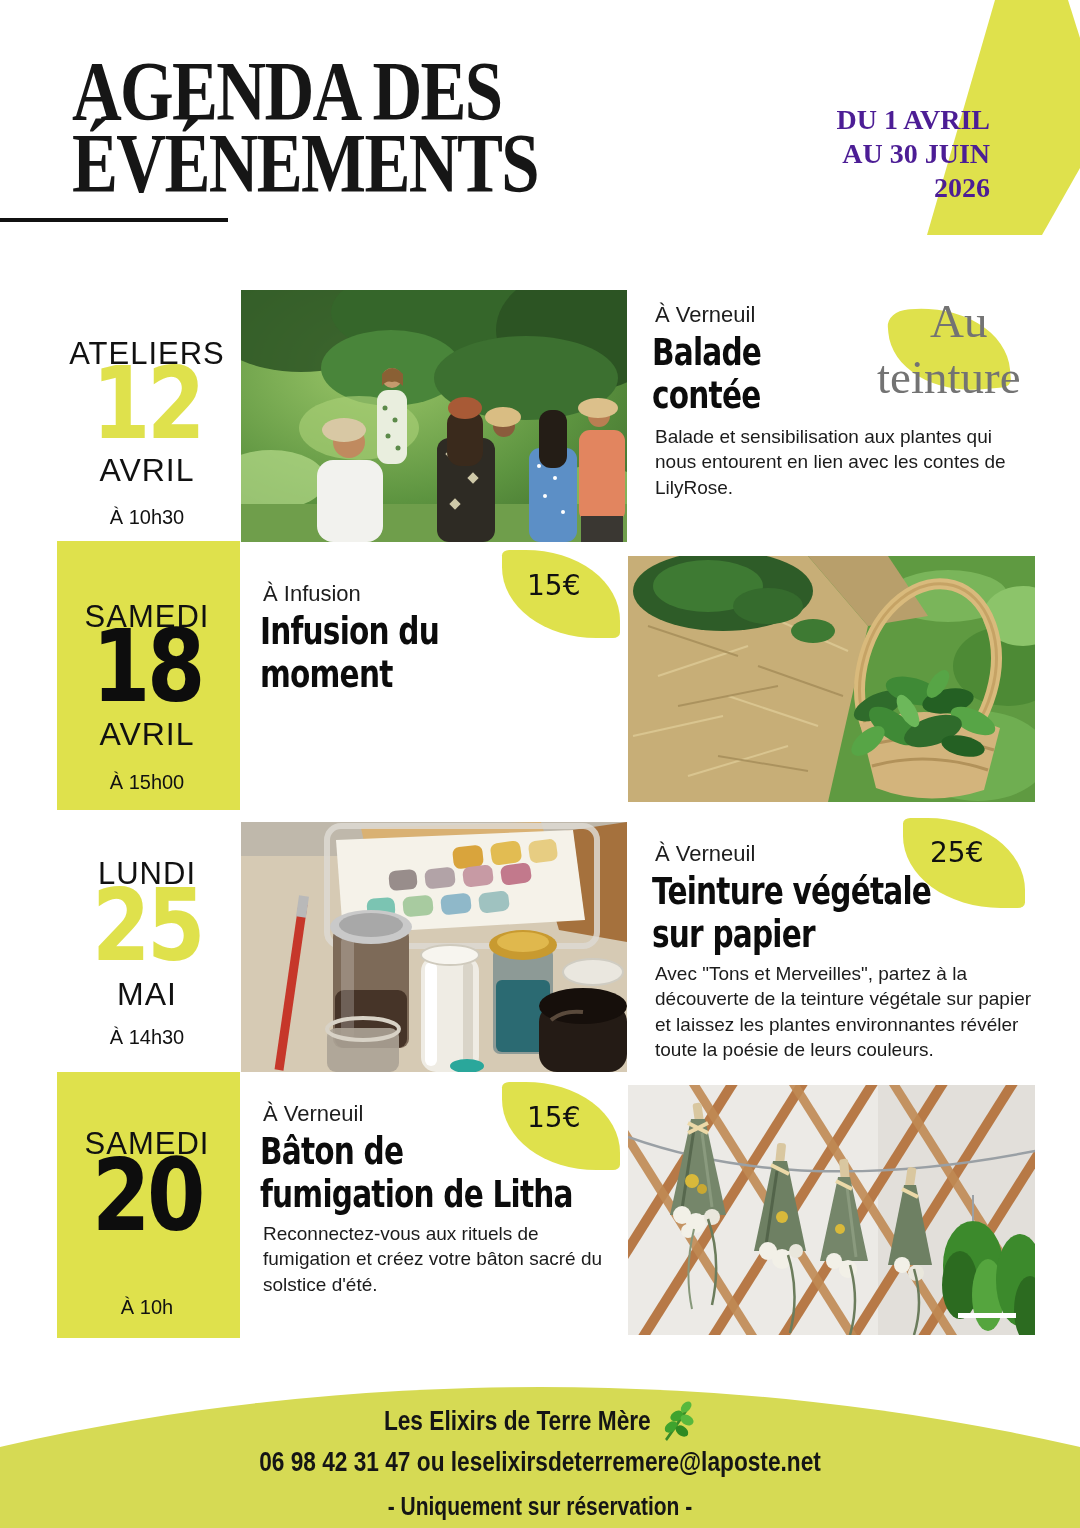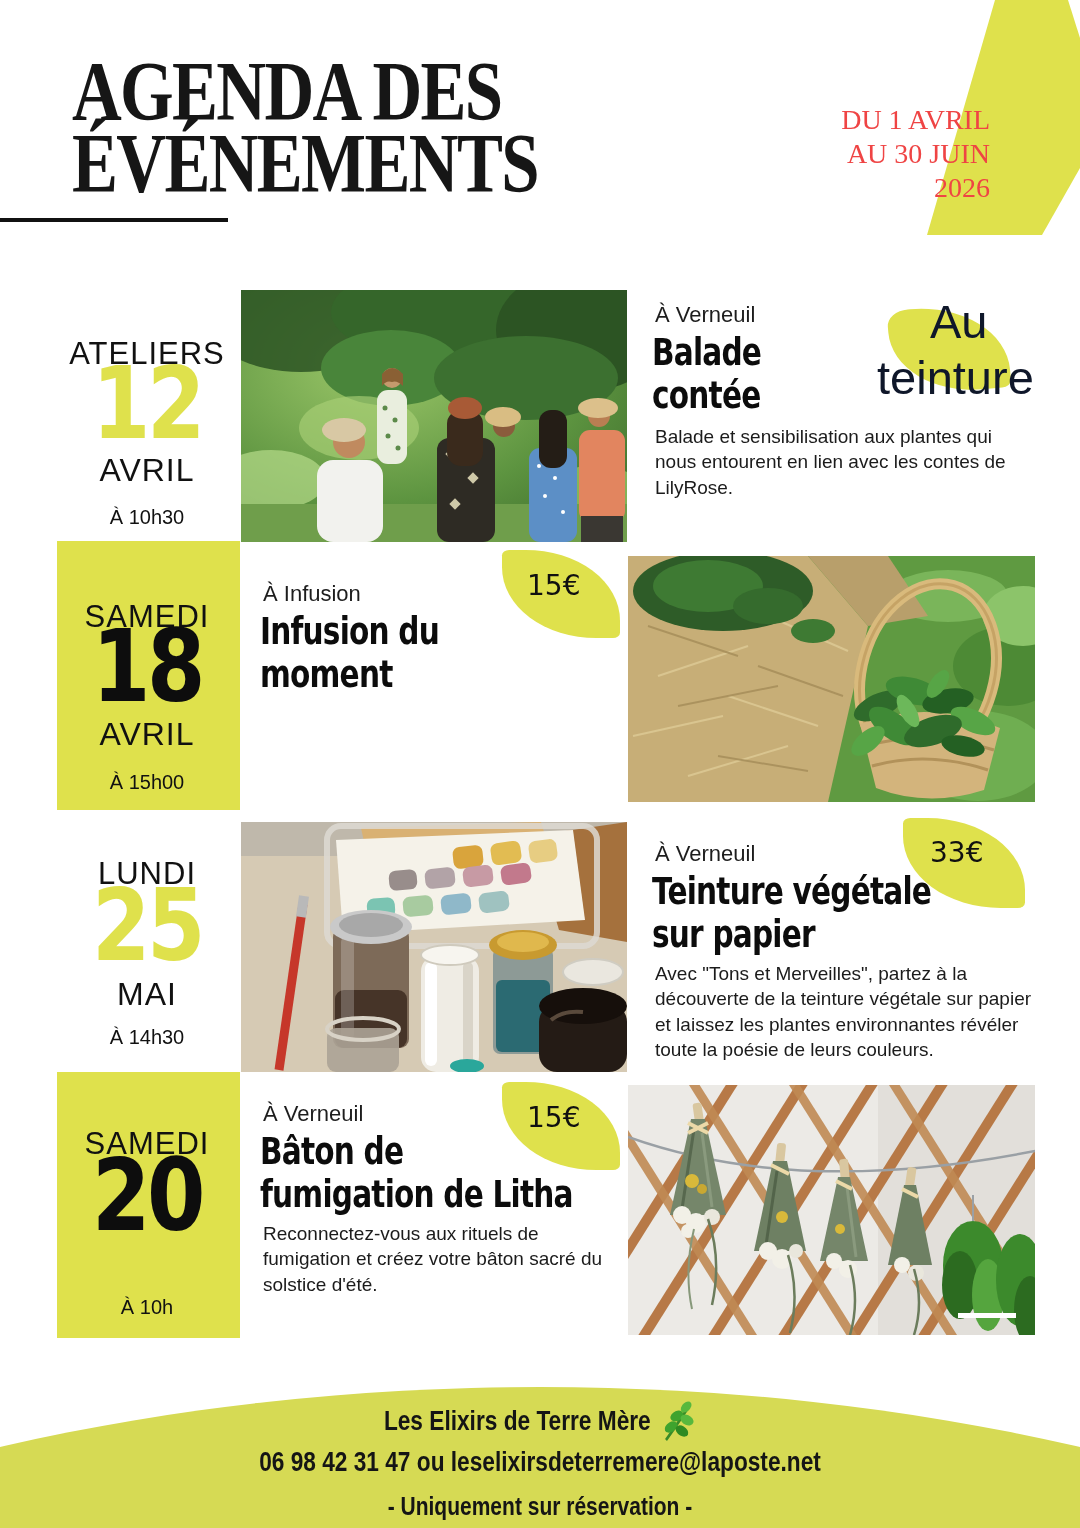--- a/index.html
+++ b/index.html
@@ -18,21 +18,21 @@
   .main-title{
     position:absolute;left:72px;top:56px;
     font-family:"Liberation Serif",serif;font-weight:700;
     font-size:84px;line-height:72px;letter-spacing:-2px;color:#161616;
     transform:scaleX(0.82);transform-origin:left top;white-space:nowrap;
   }
   .title-underline{position:absolute;left:0;top:218px;width:228px;height:4px;background:#111;}
   .subtitle{position:absolute;left:92px;top:250px;font-size:20px;letter-spacing:2.5px;color:#222;}
   .date-range{
     position:absolute;right:90px;top:103px;text-align:right;
-    font-family:"Liberation Serif",serif;font-weight:400;font-size:28px;line-height:34px;color:#ef4444;
+    font-family:"Liberation Serif",serif;font-weight:700;font-size:28px;line-height:34px;color:#4c1d95;
   }
   .corner-slash{position:absolute;left:0;top:0;width:1080px;height:240px;}
 
   
   .dc{position:absolute;left:54px;width:186px;text-align:center;}
   .day{font-size:31px;letter-spacing:1px;color:#111;}
   .dnum{
     font-family:"DejaVu Sans",sans-serif;font-weight:bold;font-size:100px;line-height:0.92;
     letter-spacing:-4px;transform:scaleX(0.84);transform-origin:center top;
   }
@@ -54,21 +54,21 @@
   
   .badge{position:absolute;}
   .leaf{
     position:absolute;background:var(--accent);
     border-radius:6% 80% 6% 80%;
   }
   .ptext{
     position:absolute;font-family:"DejaVu Sans",sans-serif;font-size:28px;color:#101010;
     white-space:nowrap;
   }
-  .hat-word{position:absolute;font-family:Liberation Sans, sans-serif;font-size:47px;color:#0f172a;white-space:nowrap;}
+  .hat-word{position:absolute;font-family:Liberation Serif, serif;font-size:47px;color:#737373;white-space:nowrap;}
 
   
   .photo{position:absolute;overflow:hidden;background:#ccc;}
   .photo svg{display:block;width:100%;height:100%;}
 
   
   .footer-band{
     position:absolute;left:-860px;top:1387px;width:2800px;height:1552px;
     border-radius:50%;background:var(--footer);
   }
@@ -306,21 +306,21 @@
 
   <div class="loc" style="left:655px;top:841px">À Verneuil</div>
   <div class="etitle" style="left:652px;top:870px">
     <div>Teinture végétale</div>
     <div>sur papier</div>
   </div>
   <div class="desc" style="left:655px;top:961px;width:380px">Avec "Tons et Merveilles", partez à la découverte de la teinture végétale sur papier et laissez les plantes environnantes révéler toute la poésie de leurs couleurs.</div>
 
   <div class="badge">
     <div class="leaf" style="left:903px;top:818px;width:122px;height:90px"></div>
-    <div class="ptext" style="left:930px;top:836px">33€</div>
+    <div class="ptext" style="left:930px;top:836px">25€</div>
   </div>
 
   <div class="block" style="top:1072px;height:266px"></div>
   <div class="dc day" style="top:1126px">SAMEDI</div>
   <div class="dc dnum black" style="top:1150px">20</div>
   <div class="dc time" style="top:1296px">À 10h</div>
 
   <div class="loc" style="left:263px;top:1101px">À Verneuil</div>
   <div class="etitle" style="left:260px;top:1130px">
     <div>Bâton de</div>

